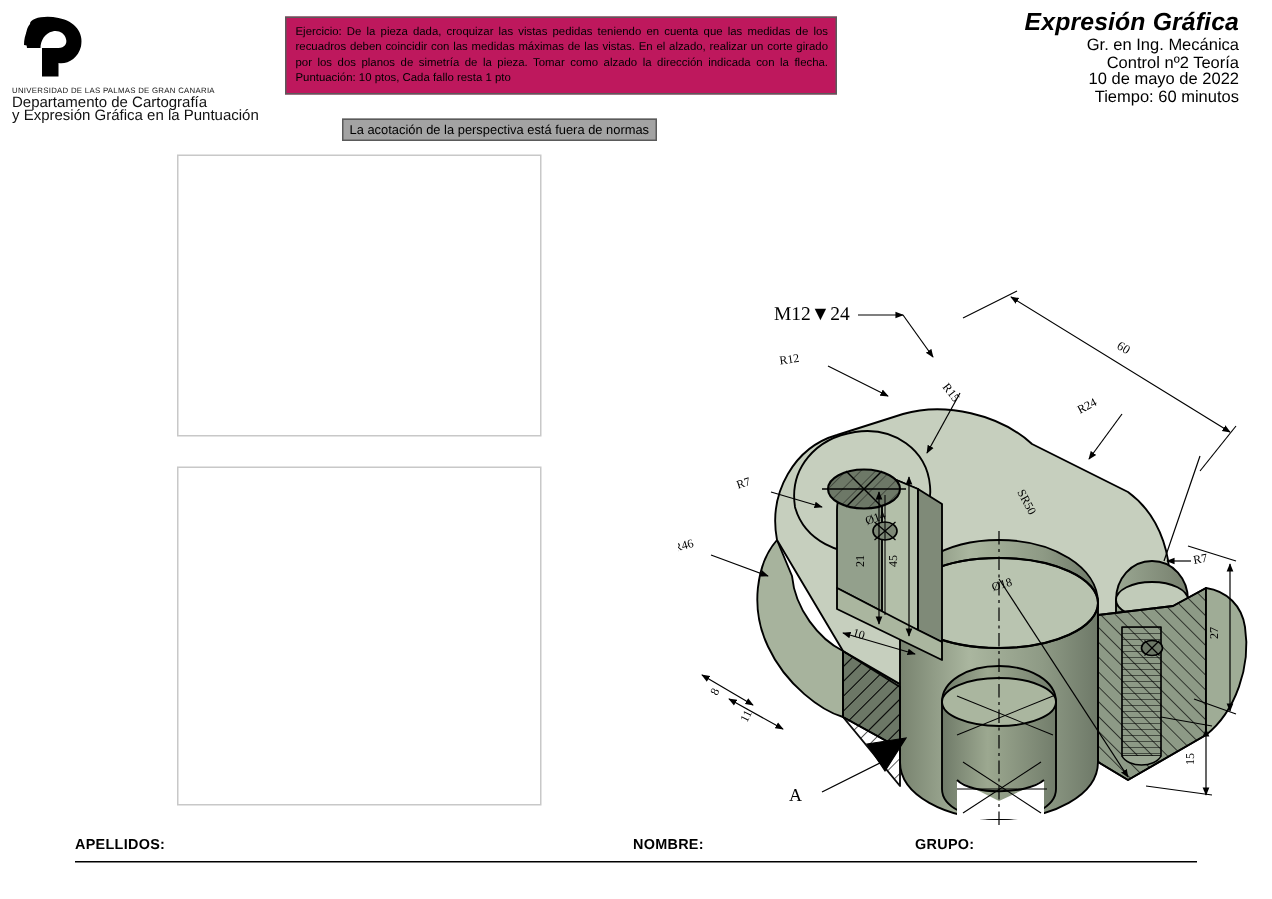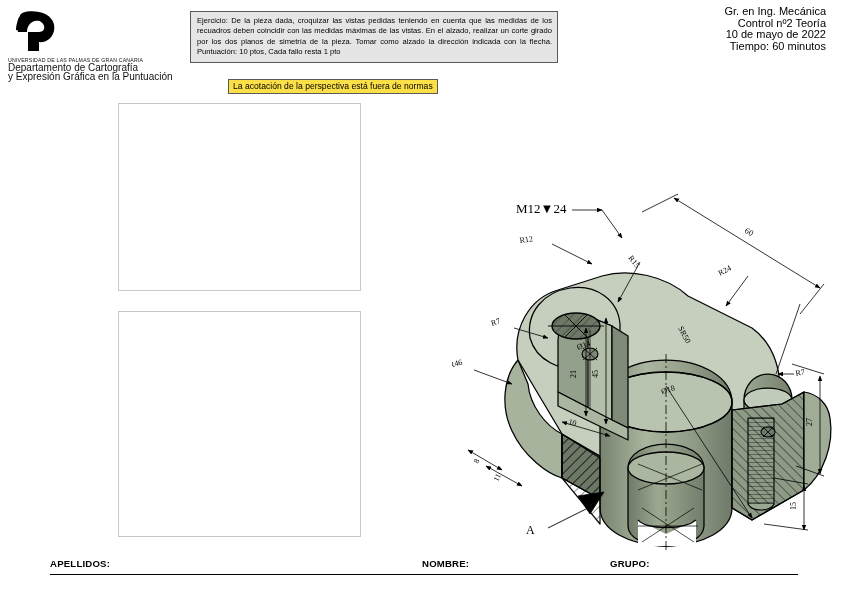--- a/index.html
+++ b/index.html
@@ -9,25 +9,25 @@
 
   
   .logo-block{position:absolute;left:8px;top:10px;width:180px;}
   .logo-mark{width:46px;height:42px;margin-left:6px;}
   .logo-lines{margin-top:1px;}
   .logo-uni{font-size:5.2px;letter-spacing:.2px;color:#111;white-space:nowrap;
             font-family:"Liberation Sans",sans-serif;}
   .logo-dep{font-size:10px;color:#111;line-height:9.4px;white-space:nowrap;}
 
   .exercise-box{position:absolute;left:190px;top:11px;width:368px;
-                border:1px solid #5a5a5a;background:#e5e5e5;padding:4px 5px 4px 6px;
+                border:1px solid #5a5a5a;background:#be185d;padding:4px 5px 4px 6px;
                 box-sizing:border-box;}
   .exercise-text{font-size:7.6px;line-height:10.4px;text-align:justify;color:#000;}
   .norm-box{position:absolute;left:228px;top:79px;border:1px solid #5a5a5a;
-            background:#fde047;padding:1px 4px 2px 4px;font-size:8.6px;color:#000;}
+            background:#a3a3a3;padding:1px 4px 2px 4px;font-size:8.6px;color:#000;}
 
   .exam-head{position:absolute;right:22px;top:6px;text-align:right;}
   .exam-title{font-size:16.5px;font-weight:bold;font-style:italic;letter-spacing:.1px;
               line-height:19px;}
   .exam-line{font-size:11px;line-height:11.6px;color:#000;}
 
   
   .answer-box{position:absolute;border:1px solid #c8c8c8;background:#fff;box-sizing:border-box;}
   #box-1{left:118px;top:103px;width:243px;height:188px;}
   #box-2{left:118px;top:311px;width:243px;height:226px;}
@@ -67,20 +67,21 @@
   </div>
 
   <div class="exercise-box">
     <div class="exercise-text">Ejercicio: De la pieza dada, croquizar las vistas pedidas teniendo en cuenta que las medidas de los recuadros deben coincidir con las medidas máximas de las vistas. En el alzado, realizar un corte girado por los dos planos de simetría de la pieza. Tomar como alzado la dirección indicada con la flecha.  Puntuación: 10 ptos, Cada fallo resta 1 pto</div>
   </div>
   <div class="norm-box">
     <span>La acotación de la perspectiva está fuera de normas</span>
   </div>
 
   <div class="exam-head">
+    <div class="exam-title">Expresión Gráfica</div>
     <div class="exam-line">Gr. en Ing. Mecánica</div>
     <div class="exam-line">Control nº2 Teoría</div>
     <div class="exam-line">10 de mayo de 2022</div>
     <div class="exam-line">Tiempo: 60 minutos</div>
   </div>
 
   <div class="answer-box" id="box-1"></div>
   <div class="answer-box" id="box-2"></div>
 
   <div class="drawing">

